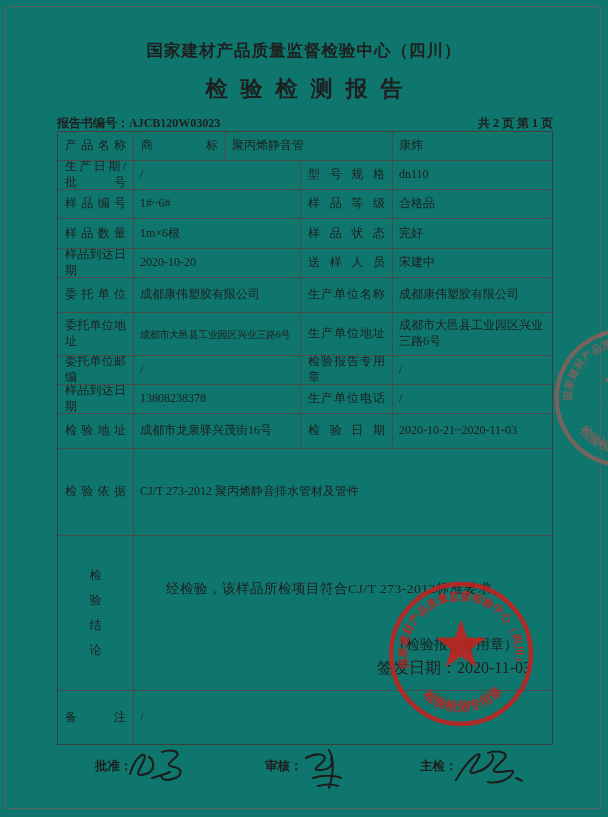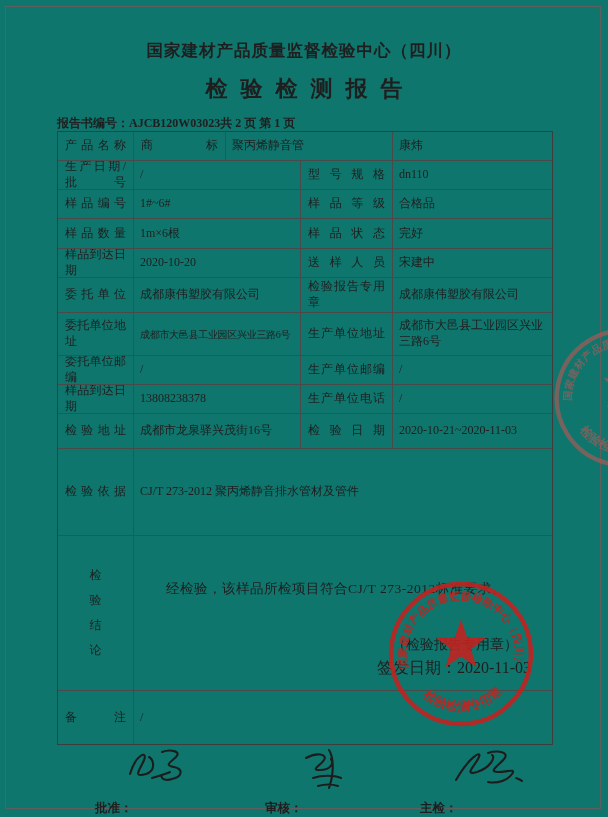--- a/index.html
+++ b/index.html
@@ -16,21 +16,21 @@
   .org-title {
     position:absolute; top:40px; left:0; width:100%; text-align:center;
     font-size:16.5px; font-weight:700; letter-spacing:1px;
   }
   .report-title {
     position:absolute; top:74px; left:0; width:100%; text-align:center;
     font-size:22px; font-weight:700; letter-spacing:13px; text-indent:13px;
   }
   .report-meta {
     position:absolute; top:115px; left:57px; width:496px;
-    display:flex; justify-content:flex-start; font-size:12px; font-weight:600;
+    display:flex; justify-content:space-between; font-size:12px; font-weight:600;
   }
   .info-table {
     position:absolute; top:131px; left:57px; width:496px;
     border:1.6px solid #3d3d3d;
   }
   .row { display:flex; border-bottom:1px solid #4a4a4a; }
   .row:last-child { border-bottom:none; }
   .cell {
     border-right:1px solid #4a4a4a; display:flex; align-items:center;
     font-size:12px; line-height:1.3; overflow:hidden;
@@ -52,21 +52,21 @@
     width:1em; text-align:center; text-align-last:center;
     word-break:break-all; line-height:25px; display:block;
   }
   .concl-cell { position:relative; display:block; }
   .concl-text { position:absolute; left:32px; top:44px; font-size:13.5px; letter-spacing:0.5px; }
   .seal-note  { position:absolute; left:258px; top:100px; font-size:14px; }
   .issue-date { position:absolute; left:243px; top:122px; font-size:16px; }
   .stamp-main { position:absolute; left:380px; top:573px; width:162px; height:162px; opacity:0.88; }
   .stamp-edge { position:absolute; left:546px; top:320px; width:156px; height:156px; opacity:0.52; transform:rotate(12deg); }
   .stamp-svg text { font-family:"Liberation Serif","DejaVu Serif",serif; }
-  .so-label { position:absolute; top:758px; font-size:12.5px; font-weight:600;margin-top:42px; }
+  .so-label { position:absolute; top:758px; font-size:12.5px; font-weight:600; }
   .sig { position:absolute; top:742px; }
   .sig path { fill:none; stroke:#1c1c1c; stroke-width:2.1; stroke-linecap:round; stroke-linejoin:round; }
 </style>
 </head>
 <body>
 
 <div class="page">
   <div class="page-frame"></div>
 
   <div class="org-title">国家建材产品质量监督检验中心（四川）</div>
@@ -129,41 +129,41 @@
           <span>送样人员</span>
         </div>
       <div class="cell c-v2 val">宋建中</div>
     </div>
     <div class="row h35">
       <div class="cell c-l1 lbl">
           <span>委托单位</span>
         </div>
       <div class="cell c-v1 val">成都康伟塑胶有限公司</div>
       <div class="cell c-l2 lbl">
+          <span>生产单位名称</span>
+        </div>
+      <div class="cell c-v2 val">成都康伟塑胶有限公司</div>
+    </div>
+    <div class="row h43">
+      <div class="cell c-l1 lbl">
+          <span>委托单位地址</span>
+        </div>
+      <div class="cell c-v1 val sm">成都市大邑县工业园区兴业三路6号</div>
+      <div class="cell c-l2 lbl">
+          <span>生产单位地址</span>
+        </div>
+      <div class="cell c-v2 val">成都市大邑县工业园区兴业三路6号</div>
+    </div>
+    <div class="row h29">
+      <div class="cell c-l1 lbl">
+          <span>委托单位邮编</span>
+        </div>
+      <div class="cell c-v1 val">/</div>
+      <div class="cell c-l2 lbl">
           <span>检验报告专用章</span>
-        </div>
-      <div class="cell c-v2 val">成都康伟塑胶有限公司</div>
-    </div>
-    <div class="row h43">
-      <div class="cell c-l1 lbl">
-          <span>委托单位地址</span>
-        </div>
-      <div class="cell c-v1 val sm">成都市大邑县工业园区兴业三路6号</div>
-      <div class="cell c-l2 lbl">
-          <span>生产单位地址</span>
-        </div>
-      <div class="cell c-v2 val">成都市大邑县工业园区兴业三路6号</div>
-    </div>
-    <div class="row h29">
-      <div class="cell c-l1 lbl">
-          <span>委托单位邮编</span>
-        </div>
-      <div class="cell c-v1 val">/</div>
-      <div class="cell c-l2 lbl">
-          <span>生产单位邮编</span>
         </div>
       <div class="cell c-v2 val">/</div>
     </div>
     <div class="row h29">
       <div class="cell c-l1 lbl">
           <span>样品到达日期</span>
         </div>
       <div class="cell c-v1 val">13808238378</div>
       <div class="cell c-l2 lbl">
           <span>生产单位电话</span>

